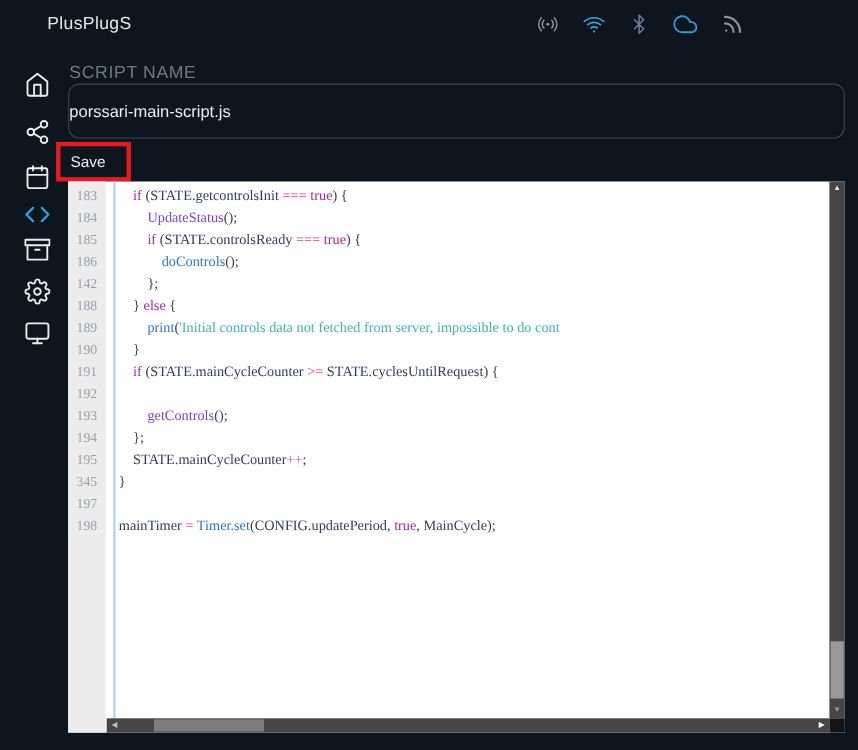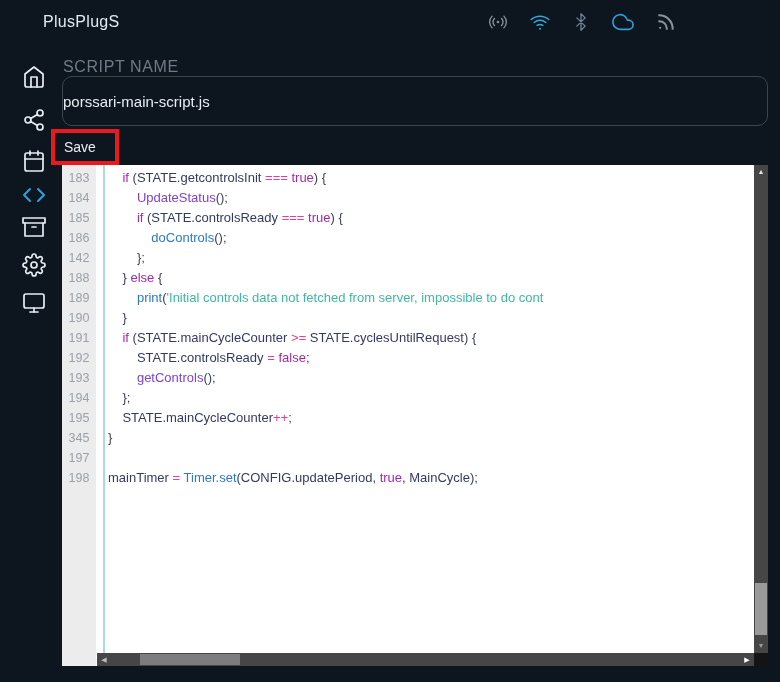--- a/index.html
+++ b/index.html
@@ -56,21 +56,21 @@
 
   
   .editor {
     position:absolute; left:62px; top:165px; width:706px; height:501px;
     background:#ffffff;
   }
   .gutter-bg { position:absolute; left:0; top:0; bottom:0; width:34px; background:#ececec; }
   .blue-line { position:absolute; left:41px; top:0; bottom:13px; width:2px; background:#a8d7ee; }
   .code-lines {
     position:absolute; left:0; top:3px; right:14px; bottom:13px;
-    font-family:Liberation Sans, sans-serif; font-size:13px;
+    font-family:Liberation Serif, serif; font-size:13px;
     overflow:hidden;
   }
   .line { display:flex; height:20px; align-items:center; }
   .ln {
     flex:none; width:34px; height:20px; line-height:20px; text-align:center;
     background:#ececec; color:#9aa1a8; font-size:12.5px;
   }
   .lc { white-space:pre; padding-left:12px; line-height:20px; }
   .tk-pl  { color:#3b4252; }
   .tk-id  { color:#333a63; }
@@ -252,21 +252,20 @@
       <div class="line">
         <span class="ln">190</span>
         <span class="lc"><span class="tk-pl">    }</span></span>
       </div>
       <div class="line">
         <span class="ln">191</span>
         <span class="lc"><span class="tk-pl">    </span><span class="tk-kw">if</span><span class="tk-pl"> (</span><span class="tk-id">STATE.mainCycleCounter</span><span class="tk-pl"> </span><span class="tk-op">&gt;=</span><span class="tk-pl"> </span><span class="tk-id">STATE.cyclesUntilRequest</span><span class="tk-pl">) {</span></span>
       </div>
       <div class="line">
         <span class="ln">192</span>
-        <span class="lc"><span class="tk-pl">        </span><span class="tk-id">STATE.controlsReady</span><span class="tk-pl"> </span><span class="tk-op">=</span><span class="tk-pl"> </span><span class="tk-kw">false</span><span class="tk-pl">;</span></span>
       </div>
       <div class="line">
         <span class="ln">193</span>
         <span class="lc"><span class="tk-pl">        </span><span class="tk-fnp">getControls</span><span class="tk-pl">();</span></span>
       </div>
       <div class="line">
         <span class="ln">194</span>
         <span class="lc"><span class="tk-pl">    };</span></span>
       </div>
       <div class="line">

